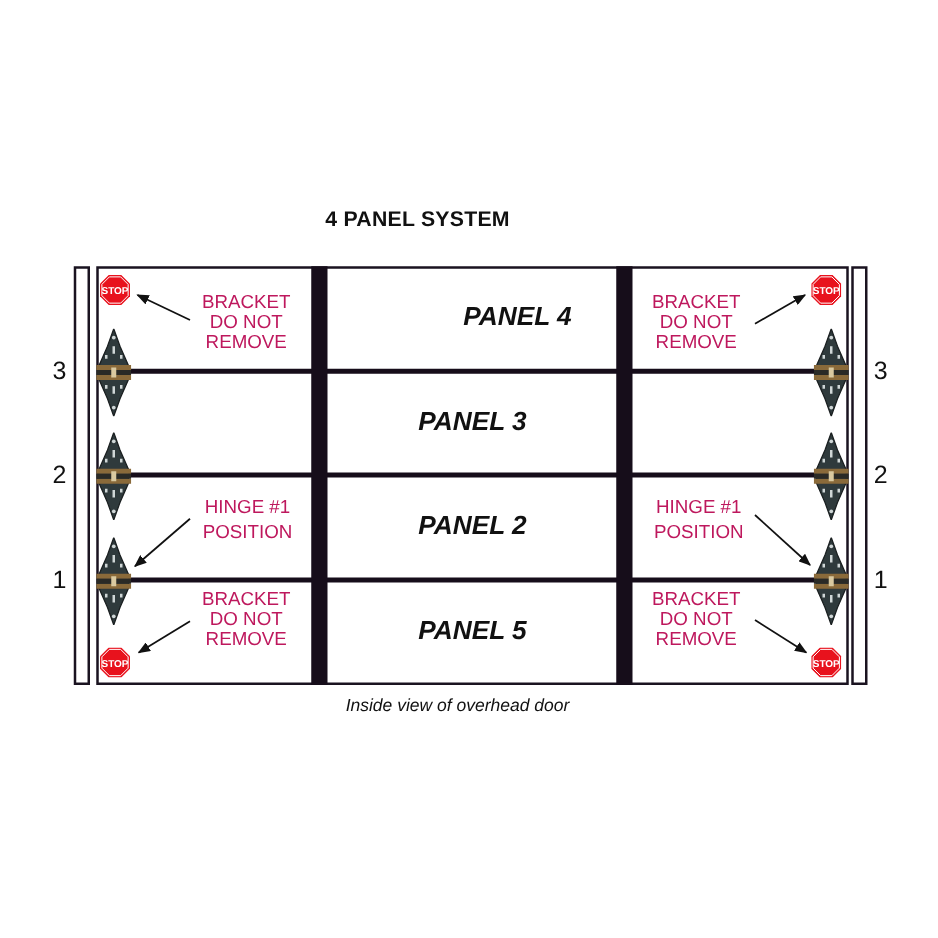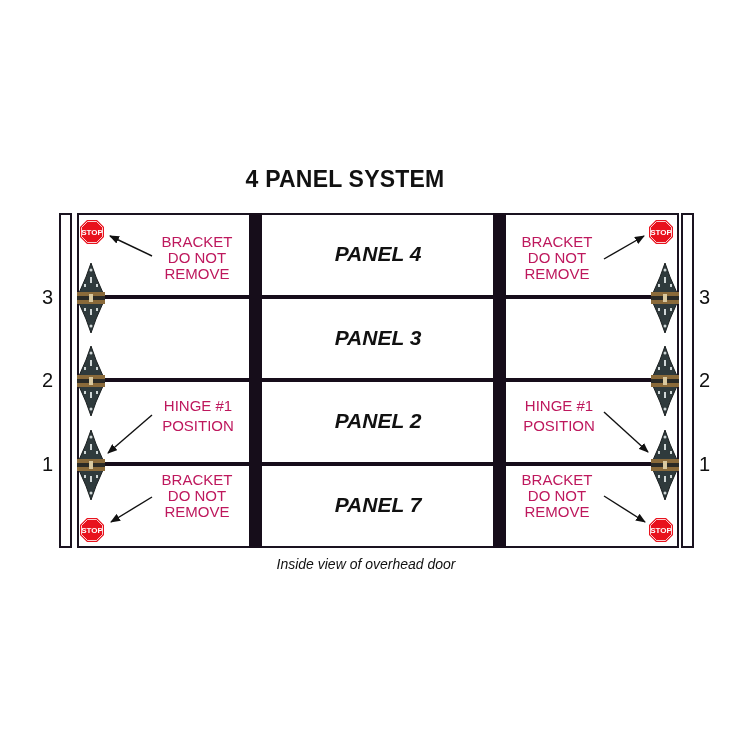--- a/index.html
+++ b/index.html
@@ -1,18 +1,18 @@
 <!DOCTYPE html>
 <html><head>
 <meta charset="utf-8">
 <style>
   html, body { margin:0; padding:0; background:#ffffff; }
   body { width:750px; height:750px; position:relative; overflow:hidden; font-family:"Liberation Sans", sans-serif; color:#111; }
   .abs { position:absolute; }
-  .title { left:15px; width:660px; top:166px; text-align:center; font-weight:bold; font-size:23px; letter-spacing:0.2px; color:#111; }
+  .title { left:4px; width:660px; top:166px; text-align:center; font-weight:bold; font-size:17px; letter-spacing:0.2px; color:#111; }
   .rail { border:2px solid #1a1320; background:#fff; box-sizing:border-box; }
   .door { left:77px; top:213px; width:602px; height:335px; border:2px solid #1a1320; box-sizing:border-box; background:#fff; }
   .vbar { background:#160d1a; width:13px; top:213px; height:335px; }
   .hline { background:#160d1a; height:4px; }
   .panel-label { font-weight:bold; font-style:italic; font-size:21px; text-align:center; width:232px; color:#111; }
   .note { font-size:15px; line-height:16px; text-align:center; color:#be185d; }
   .num { font-size:20px; color:#111; }
   .caption { left:0; width:732px; top:556px; text-align:center; font-style:italic; font-size:14px; color:#111; }
   .stop { width:24px; height:24px; }
   .hinge { width:28px; height:70px; }
@@ -55,24 +55,24 @@
 
 <div class="abs door"></div>
 
 <div class="abs hline" style="left:78px; top:295px; width:600px;"></div>
 <div class="abs hline" style="left:78px; top:378px; width:600px;"></div>
 <div class="abs hline" style="left:78px; top:462px; width:600px;"></div>
 
 <div class="abs vbar" style="left:249px;"></div>
 <div class="abs vbar" style="left:493px;"></div>
 
-<div class="abs panel-label" style="left:262px; top:242px;">PANEL 4</div>
+<div class="abs panel-label" style="left:262px; top:242px;padding-left:36px;">PANEL 4</div>
 <div class="abs panel-label" style="left:262px; top:326px;">PANEL 3</div>
 <div class="abs panel-label" style="left:262px; top:409px;">PANEL 2</div>
-<div class="abs panel-label" style="left:262px; top:493px;">PANEL 7</div>
+<div class="abs panel-label" style="left:262px; top:493px;">PANEL 5</div>
 
 <div class="abs num" style="left:42px; top:286px;">3</div>
 <div class="abs num" style="left:42px; top:369px;">2</div>
 <div class="abs num" style="left:42px; top:453px;">1</div>
 <div class="abs num" style="left:699px; top:286px;">3</div>
 <div class="abs num" style="left:699px; top:369px;">2</div>
 <div class="abs num" style="left:699px; top:453px;">1</div>
 
 <svg class="abs hinge" style="left:77px; top:263px;" viewBox="0 0 28 70">
     <use href="#hinge-sym"></use>

